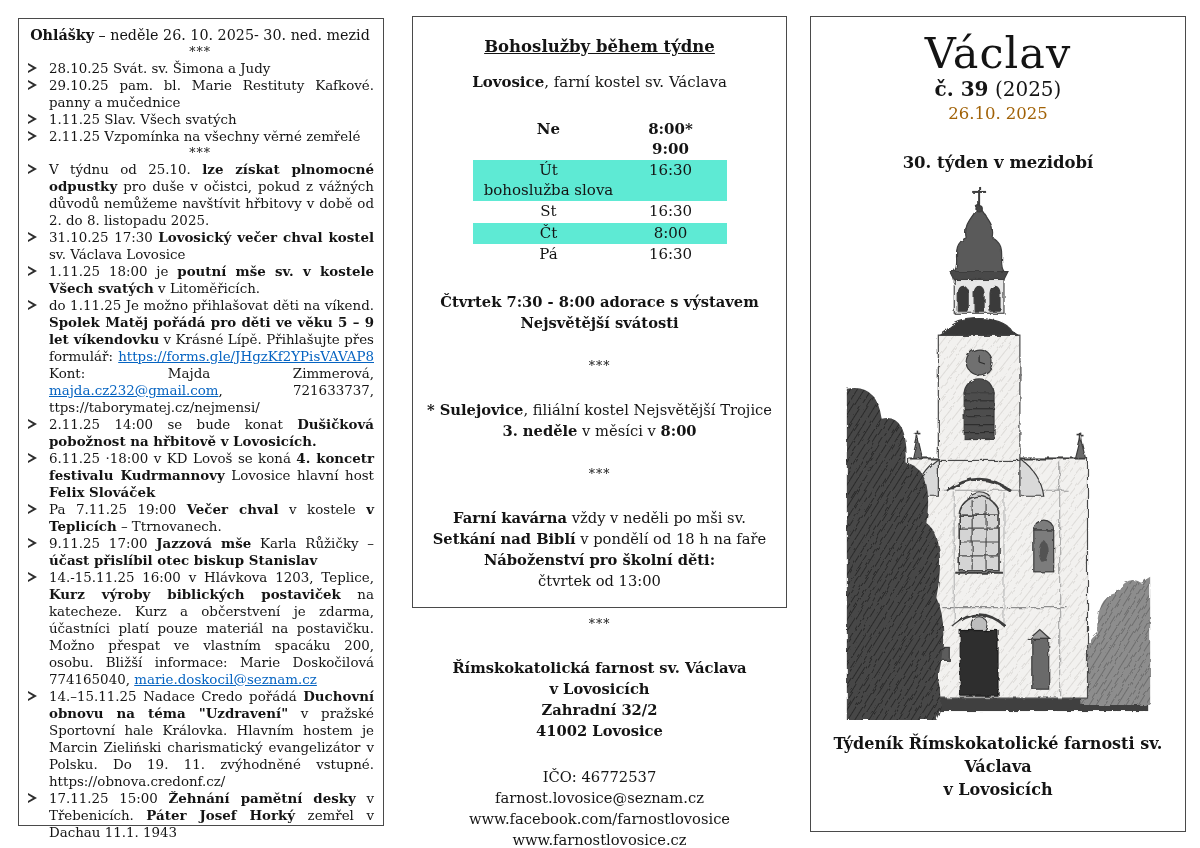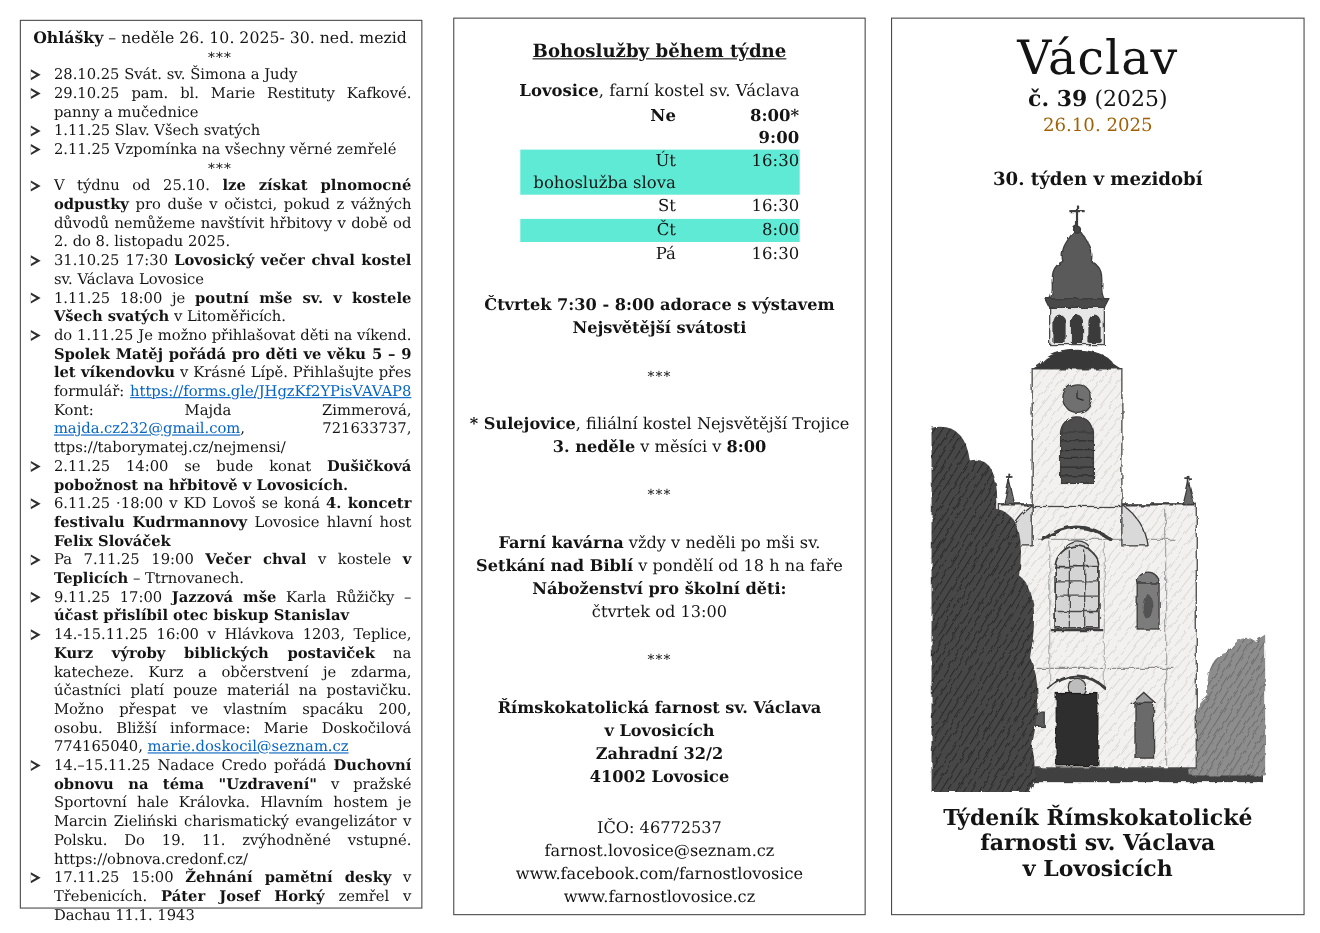--- a/index.html
+++ b/index.html
@@ -3,54 +3,54 @@
 <meta charset="utf-8">
 <style>
   html,body{margin:0;padding:0;}
   body{
     width:1200px;height:848px;position:relative;background:#ffffff;
     font-family:"DejaVu Serif","Liberation Serif",serif;color:#141414;
     overflow:hidden;
   }
   .panel{position:absolute;border:1px solid #4a4a4a;background:#fff;box-sizing:border-box;}
   .panel-left{left:18px;top:18px;width:366px;height:808px;padding:5px 9px 0 7px;}
-  .panel-mid{left:412px;top:16px;width:375px;height:816px;padding:20px 10px 0 10px;text-align:center;}
+  .panel-mid{left:412px;top:16px;width:375px;height:592px;padding:20px 10px 0 10px;text-align:center;}
   .panel-right{left:810px;top:16px;width:376px;height:816px;padding-top:12px;text-align:center;}
 
   
   .lheader{text-align:center;font-size:14.3px;line-height:18px;margin-top:2px;}
   .lbody{font-size:13.4px;line-height:17px;}
   .stars{text-align:center;line-height:16px;font-size:12.5px;letter-spacing:1px;}
   .bullet{position:relative;padding-left:23px;text-align:justify;}
   .glyph{position:absolute;left:2px;top:3px;width:10px;height:11px;}
   .glyph::before{content:"";position:absolute;left:0;top:0;width:0;height:0;
     border-left:9px solid #2e2e2e;border-top:5.5px solid transparent;border-bottom:5.5px solid transparent;}
   .glyph::after{content:"";position:absolute;left:0;top:2.2px;width:0;height:0;
     border-left:5.5px solid #ffffff;border-top:3.3px solid transparent;border-bottom:3.3px solid transparent;}
   .b{font-weight:bold;}
   .lnk{color:#0563C1;text-decoration:underline;}
 
   
   .mtitle{font-size:16.5px;font-weight:bold;text-decoration:underline;}
   .msub{margin-top:17px;font-size:15px;}
-  .mtable{width:254px;margin:4px auto 0 auto;text-align:right;font-size:15px;line-height:19.5px;}
+  .mtable{width:254px;margin:28px auto 0 auto;text-align:center;font-size:15px;line-height:19.5px;}
   .trow{display:flex;padding:1px 0 1px 10px;box-sizing:border-box;}
   .trow.shaded{background:#5eead4;}
   .tday{width:132px;white-space:nowrap;}
   .ttime{flex:1;}
   .mp{margin-top:25px;font-size:14.7px;line-height:21px;}
   .mstars{margin-top:25px;}
 
   
   .rtitle{font-size:43px;font-weight:normal;letter-spacing:1px;line-height:48px;}
   .rissue{font-size:20px;}
   .rdate{margin-top:3px;font-size:16.5px;color:#a16207;}
   .rweek{margin-top:30px;font-size:16.5px;font-weight:bold;}
   .rimg{margin-top:8px;}
-  .rfooter{margin-top:8px;font-size:20px;font-weight:bold;line-height:23px;}
+  .rfooter{margin-top:8px;font-size:16px;font-weight:bold;line-height:23px;}
 </style>
 </head>
 <body>
 
 <div class="panel panel-left">
   <div class="lheader"><span class="b">Ohlášky</span><span> – neděle 26. 10. 2025-  30. ned. mezid</span></div>
   <div class="lbody">
       <div class="stars">***</div>
       <div class="bullet"><span class="glyph"></span><span>28.10.25 Svát. sv. Šimona a Judy</span></div>
       <div class="bullet"><span class="glyph"></span><span>29.10.25 pam. bl. Marie Restituty Kafkové. panny a mučednice</span></div>

